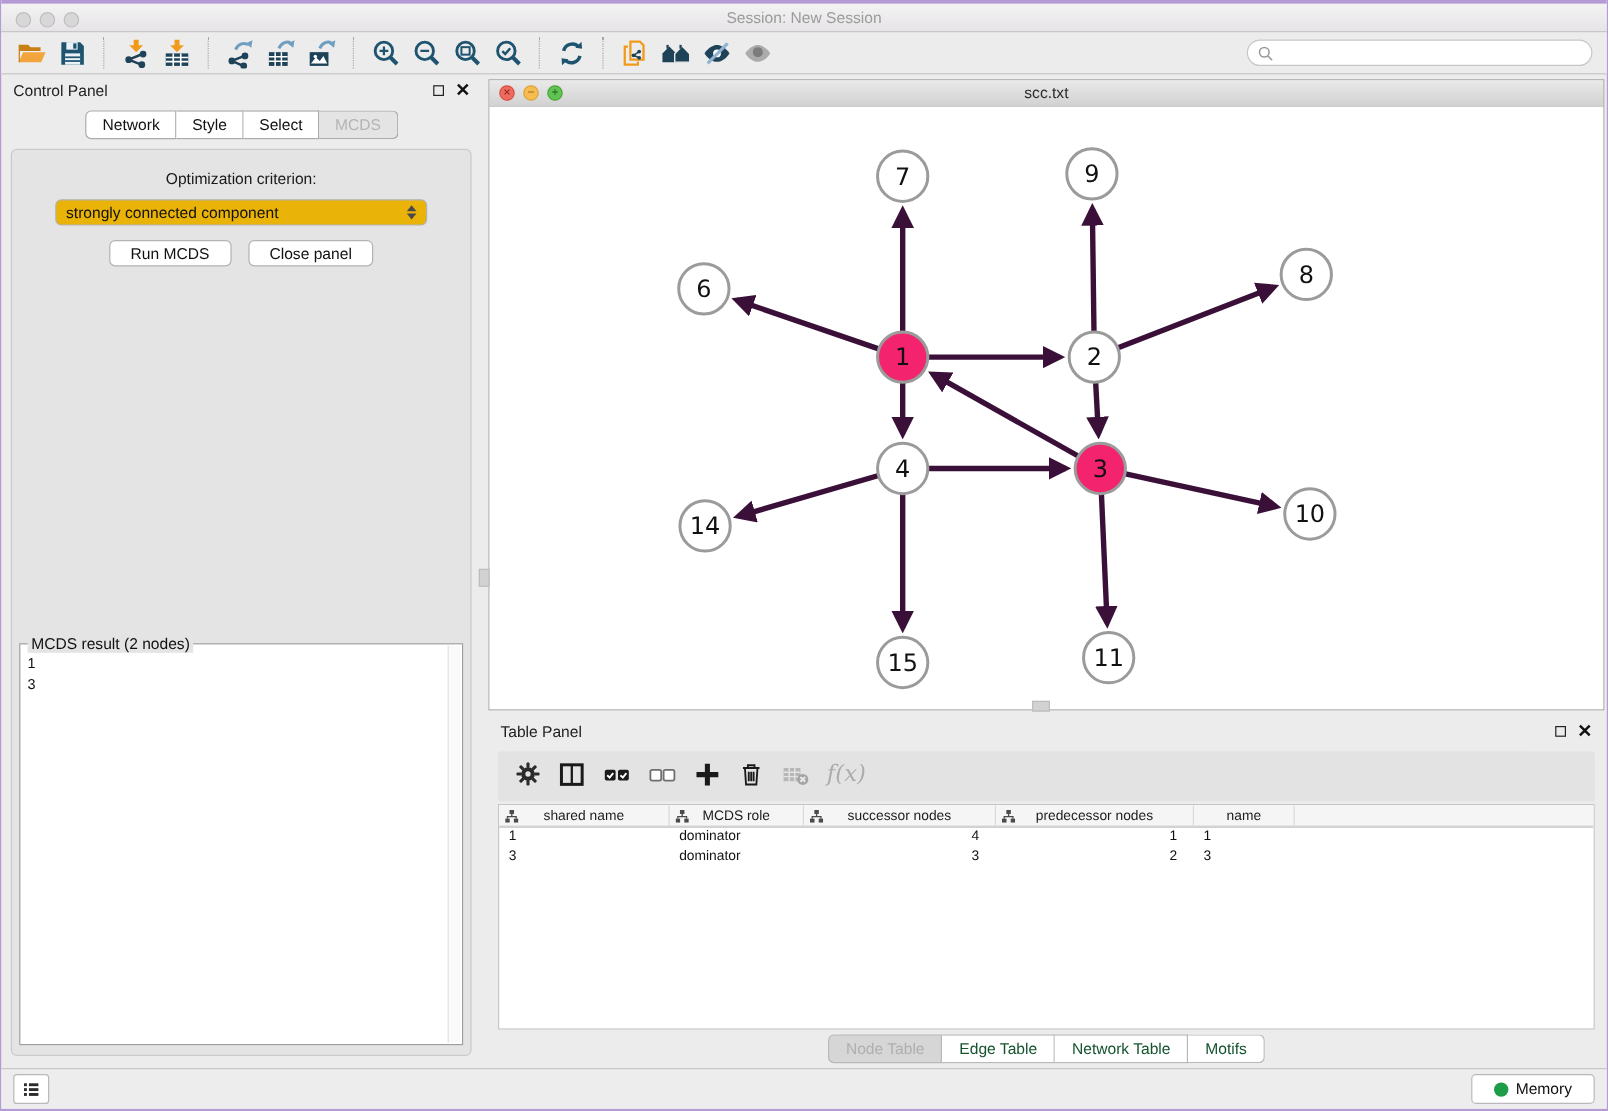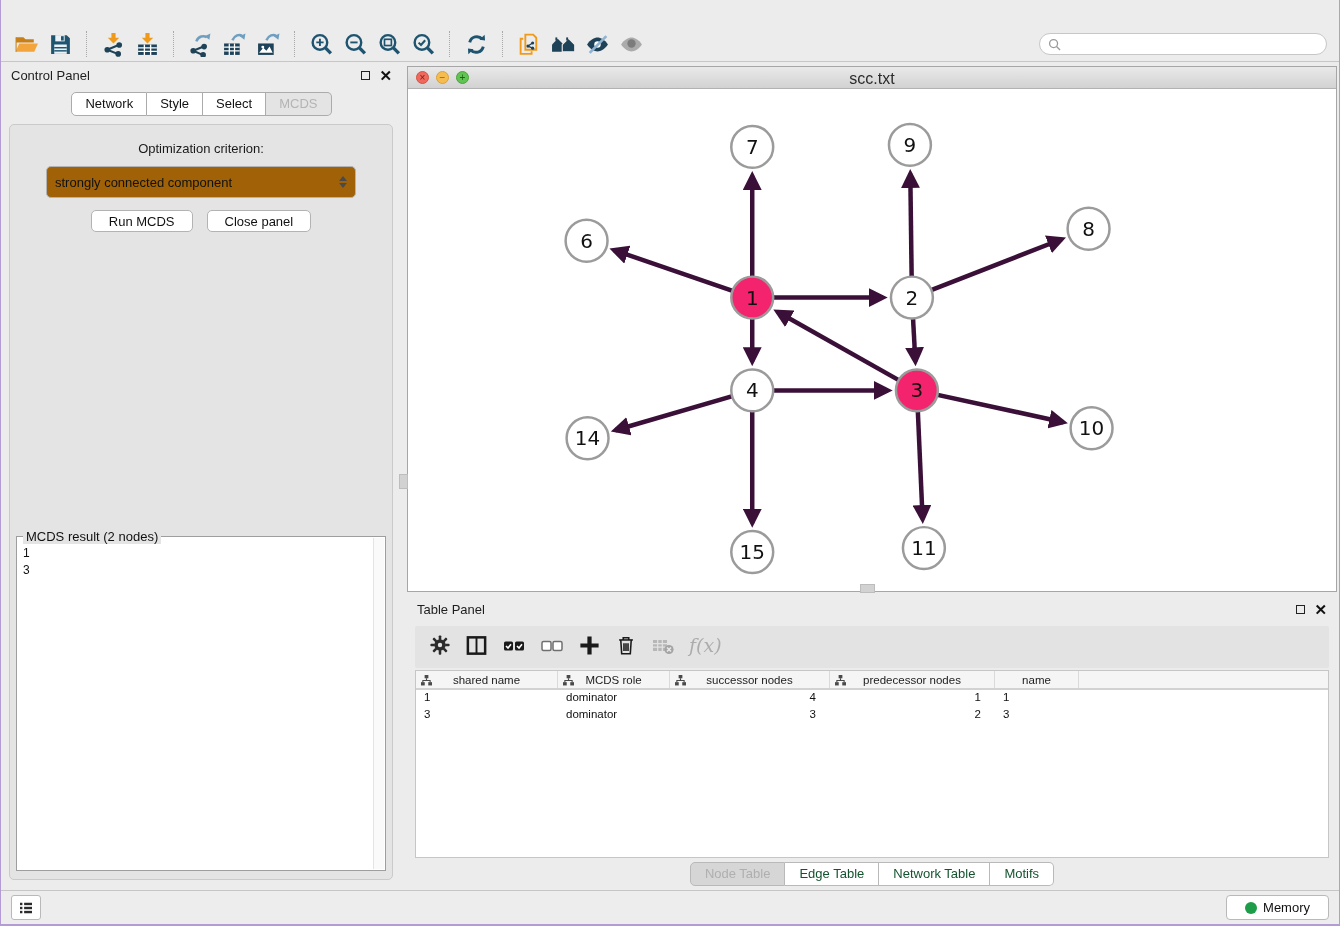--- a/index.html
+++ b/index.html
@@ -59,21 +59,21 @@
   }
   .ctab:first-child { border-left:1px solid #ABABAB; border-radius:5px 0 0 5px; }
   .ctab:last-child { border-radius:0 5px 5px 0; }
   .ctab.sel { background:#E4E4E4; color:#B4B4B4; }
   .cp-body {
     position:absolute; left:8px; right:9px; top:62px; bottom:10px;
     background:#E4E4E4; border:1px solid #CACACA; border-radius:5px;
   }
   .opt-label { text-align:center; margin-top:16px; font-size:13px; color:#1A1A1A; }
   .dropdown {
-    margin:10px auto 0; width:310px; height:32px; background:#a16207;
+    margin:10px auto 0; width:310px; height:22px; background:#eab308;
     border:1px solid #B3B3B3; border-radius:5px;
     display:flex; align-items:center; padding:0 8px; font-size:13px; color:#111;
   }
   .stepper { margin-left:auto; display:flex; flex-direction:column; gap:2px; align-items:center; }
   .tri-up { width:0; height:0; border-left:4px solid transparent; border-right:4px solid transparent; border-bottom:5px solid #4A4A4A; }
   .tri-dn { width:0; height:0; border-left:4px solid transparent; border-right:4px solid transparent; border-top:5px solid #4A4A4A; }
   .btn-row { display:flex; justify-content:center; gap:14px; margin-top:12px; }
   .aq-btn {
     background:#fff; border:1px solid #B3B3B3; border-radius:5px;
     height:22px; padding:0 17px; font-size:13px; color:#111;
@@ -90,21 +90,21 @@
   .mcds-lines { padding:8px 6px 0; font-size:12px; color:#111; line-height:17px; }
   .mcds-scroll { position:absolute; top:1px; bottom:1px; right:1px; width:11px;
     background:#FAFAFA; border-left:1px solid #E4E4E4; }
   
   #net-window {
     position:absolute; left:406px; top:66px; width:930px; height:526px;
     background:#fff; border:1px solid #A6A6A6;
   }
   .net-titlebar { position:relative; height:22px; background:linear-gradient(#E9E9E9,#D2D2D2); border-bottom:1px solid #B2B2B2; }
   .net-titlebar .lights { top:4px; left:8px; }
-  .net-title { position:absolute; left:0; right:0; top:3px; text-align:center; font-size:16px; color:#2B2B2B; }
+  .net-title { position:absolute; left:0; right:0; top:3px; text-align:center; font-size:13px; color:#2B2B2B; }
   #net-canvas { position:absolute; left:0; top:22px; right:0; bottom:0; background:#fff; }
   #net-canvas svg { width:100%; height:100%; }
   .divider-handle { position:absolute; background:#D2D2D2; border:1px solid #BDBDBD; }
   
   #table-panel { position:absolute; left:406px; top:596px; width:930px; height:294px; }
   .tp-toolbar {
     margin:4px 8px 0; height:42px; background:#E3E3E3;
     display:flex; align-items:center; gap:14px; padding:0 14px; border-radius:2px;
   }
   .tpi { display:flex; align-items:flex-start; justify-content:center; height:26px; }
@@ -136,20 +136,28 @@
   .sb-btn { background:#fff; border:1px solid #B9B9B9; border-radius:3px; height:25px;
     display:flex; align-items:center; justify-content:center; padding:0 5px; }
   #memory-btn { margin-left:auto; gap:6px; padding:0 18px; border-radius:4px; font-size:13px; color:#111;text-align:right; }
   .green-dot { width:12px; height:12px; border-radius:50%; background:#1E9D49; display:inline-block; }
 </style>
 </head>
 <body>
 
 <div id="app">
 
+  <div class="titlebar">
+    <div class="lights">
+      <span class="light inactive"></span>
+      <span class="light inactive"></span>
+      <span class="light inactive"></span>
+    </div>
+    <div class="title">Session: New Session</div>
+  </div>
 
   <div class="toolbar">
     <span class="tbi">
         <svg viewBox="0 0 24 24">
       <path d="M2 5h7l2 2h8v3H2z" fill="#C77F16"></path>
           <path d="M1.5 19l3.5-8h18l-3.5 8z" fill="#F2A53C"></path>
           <path d="M2 19V5" stroke="#C77F16" stroke-width="1"></path>
         </svg>
       </span>
     <span class="tbi">

